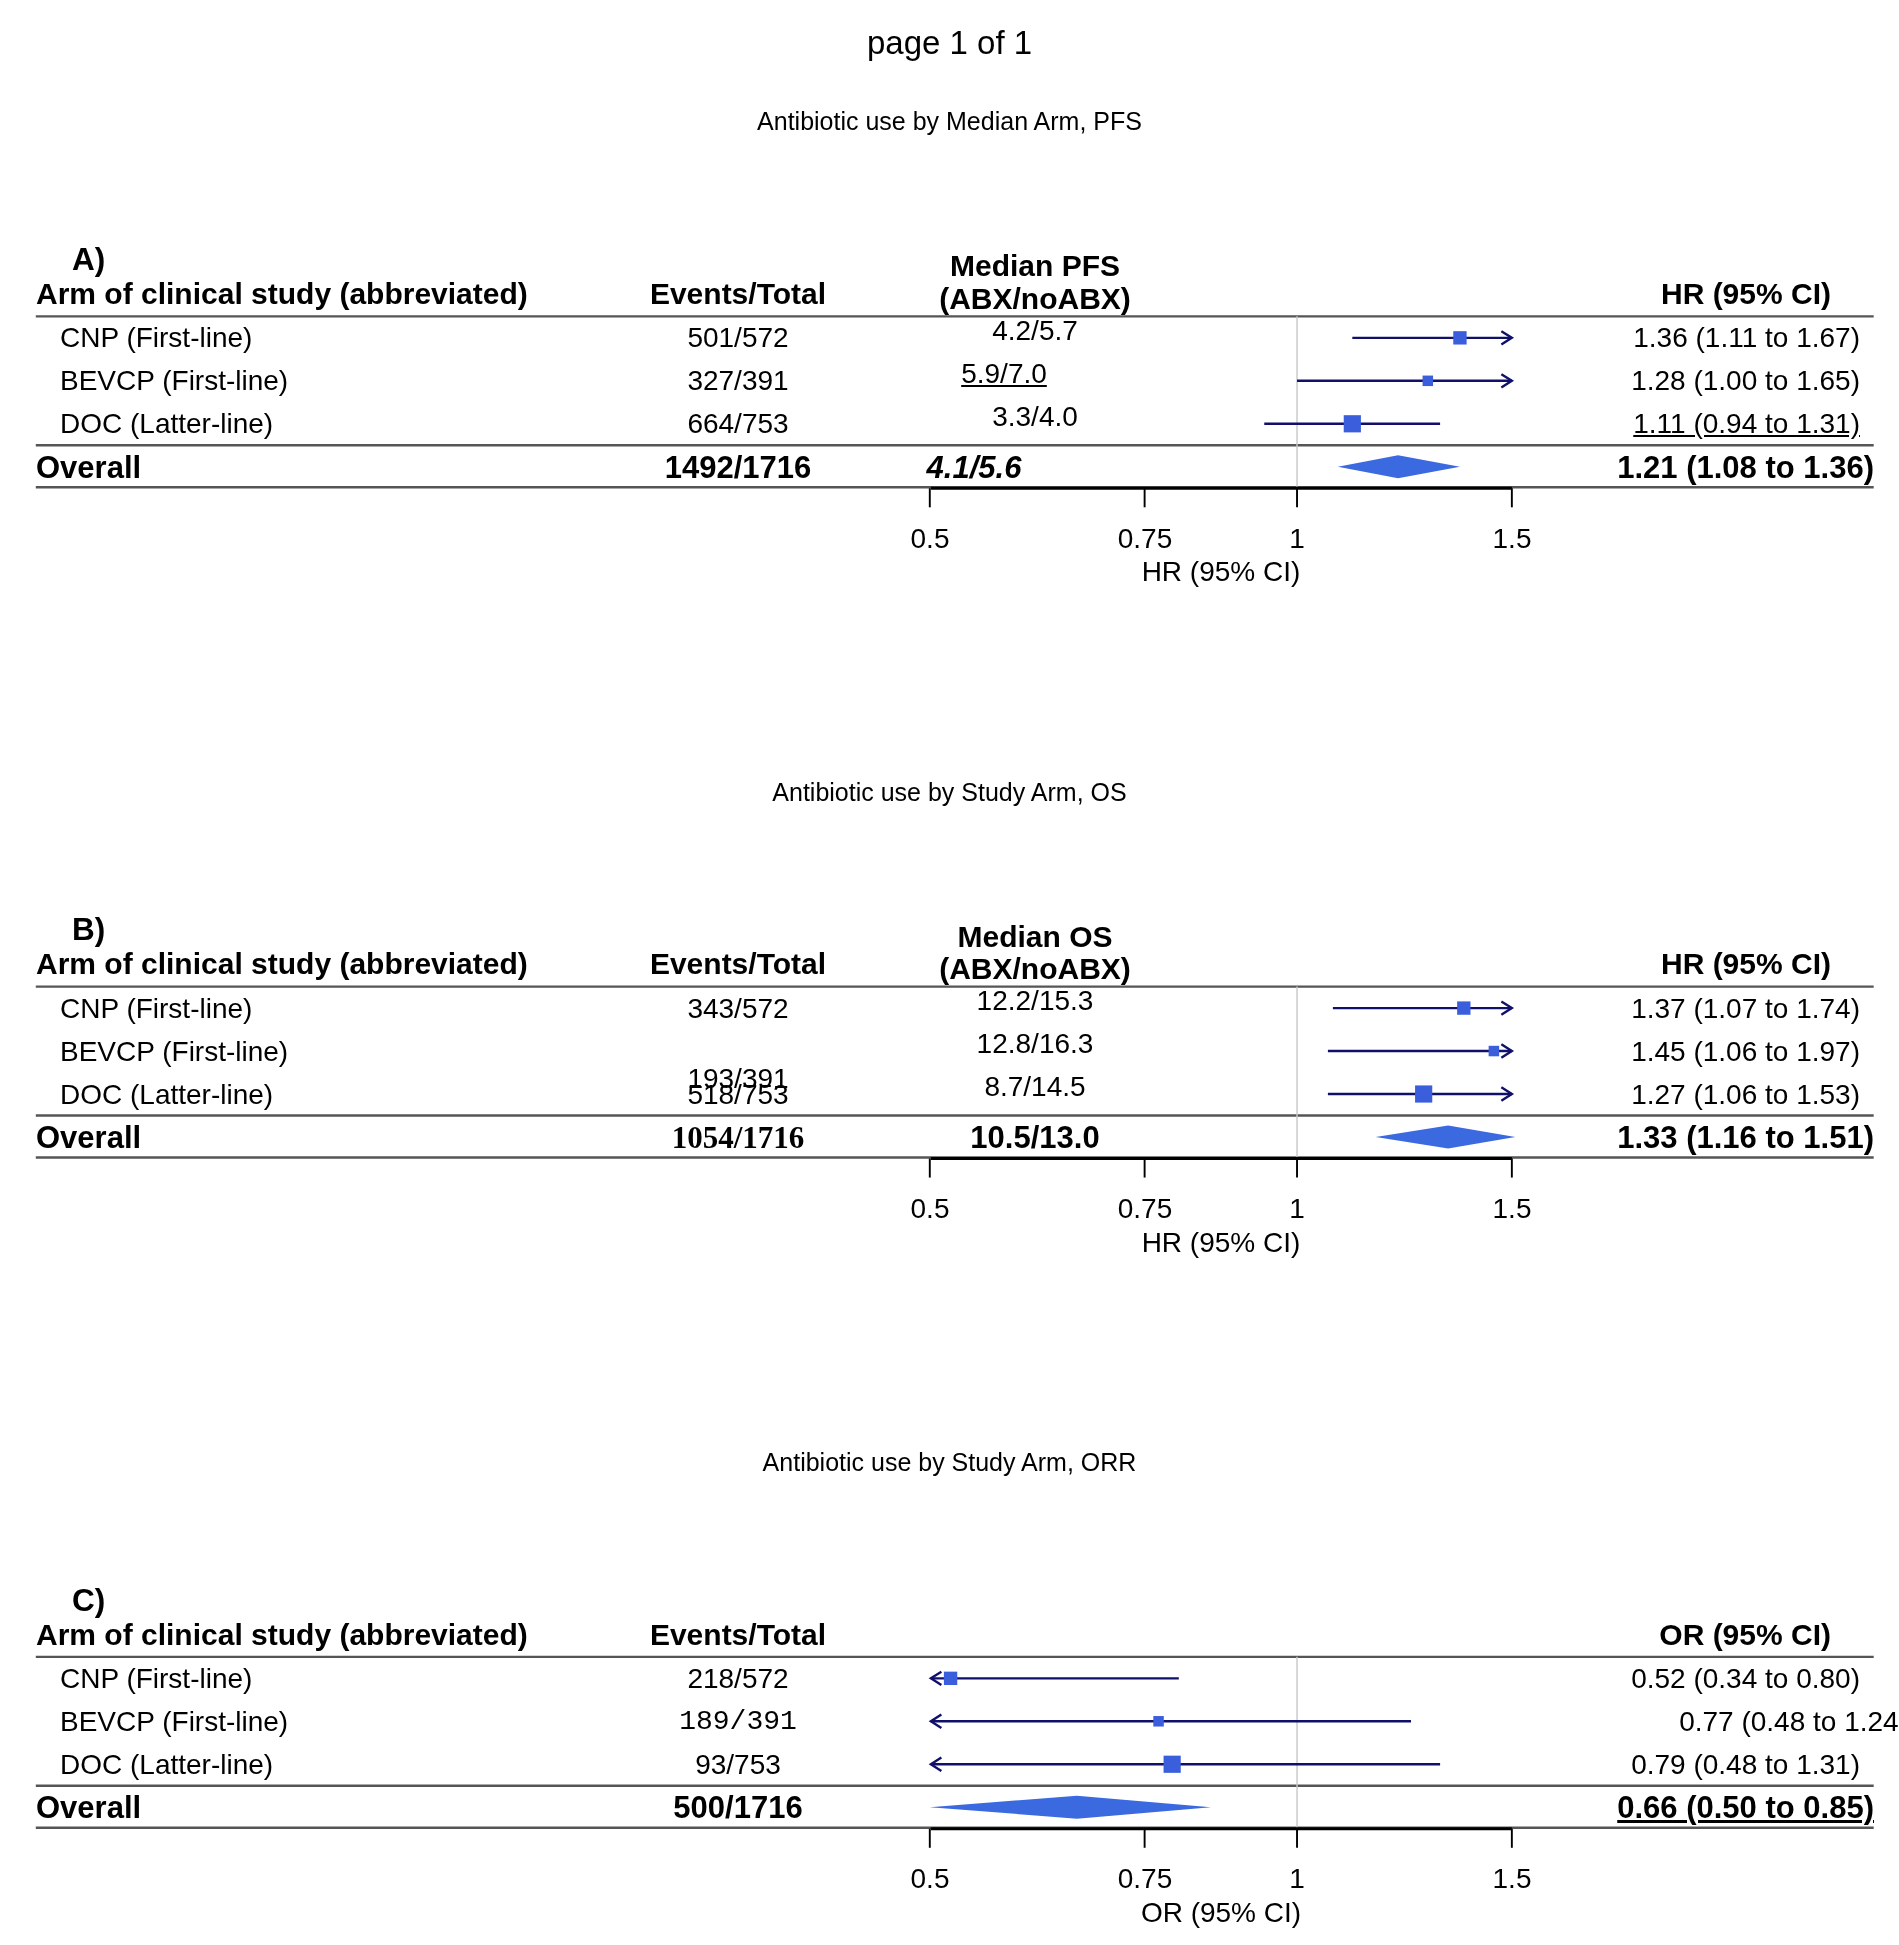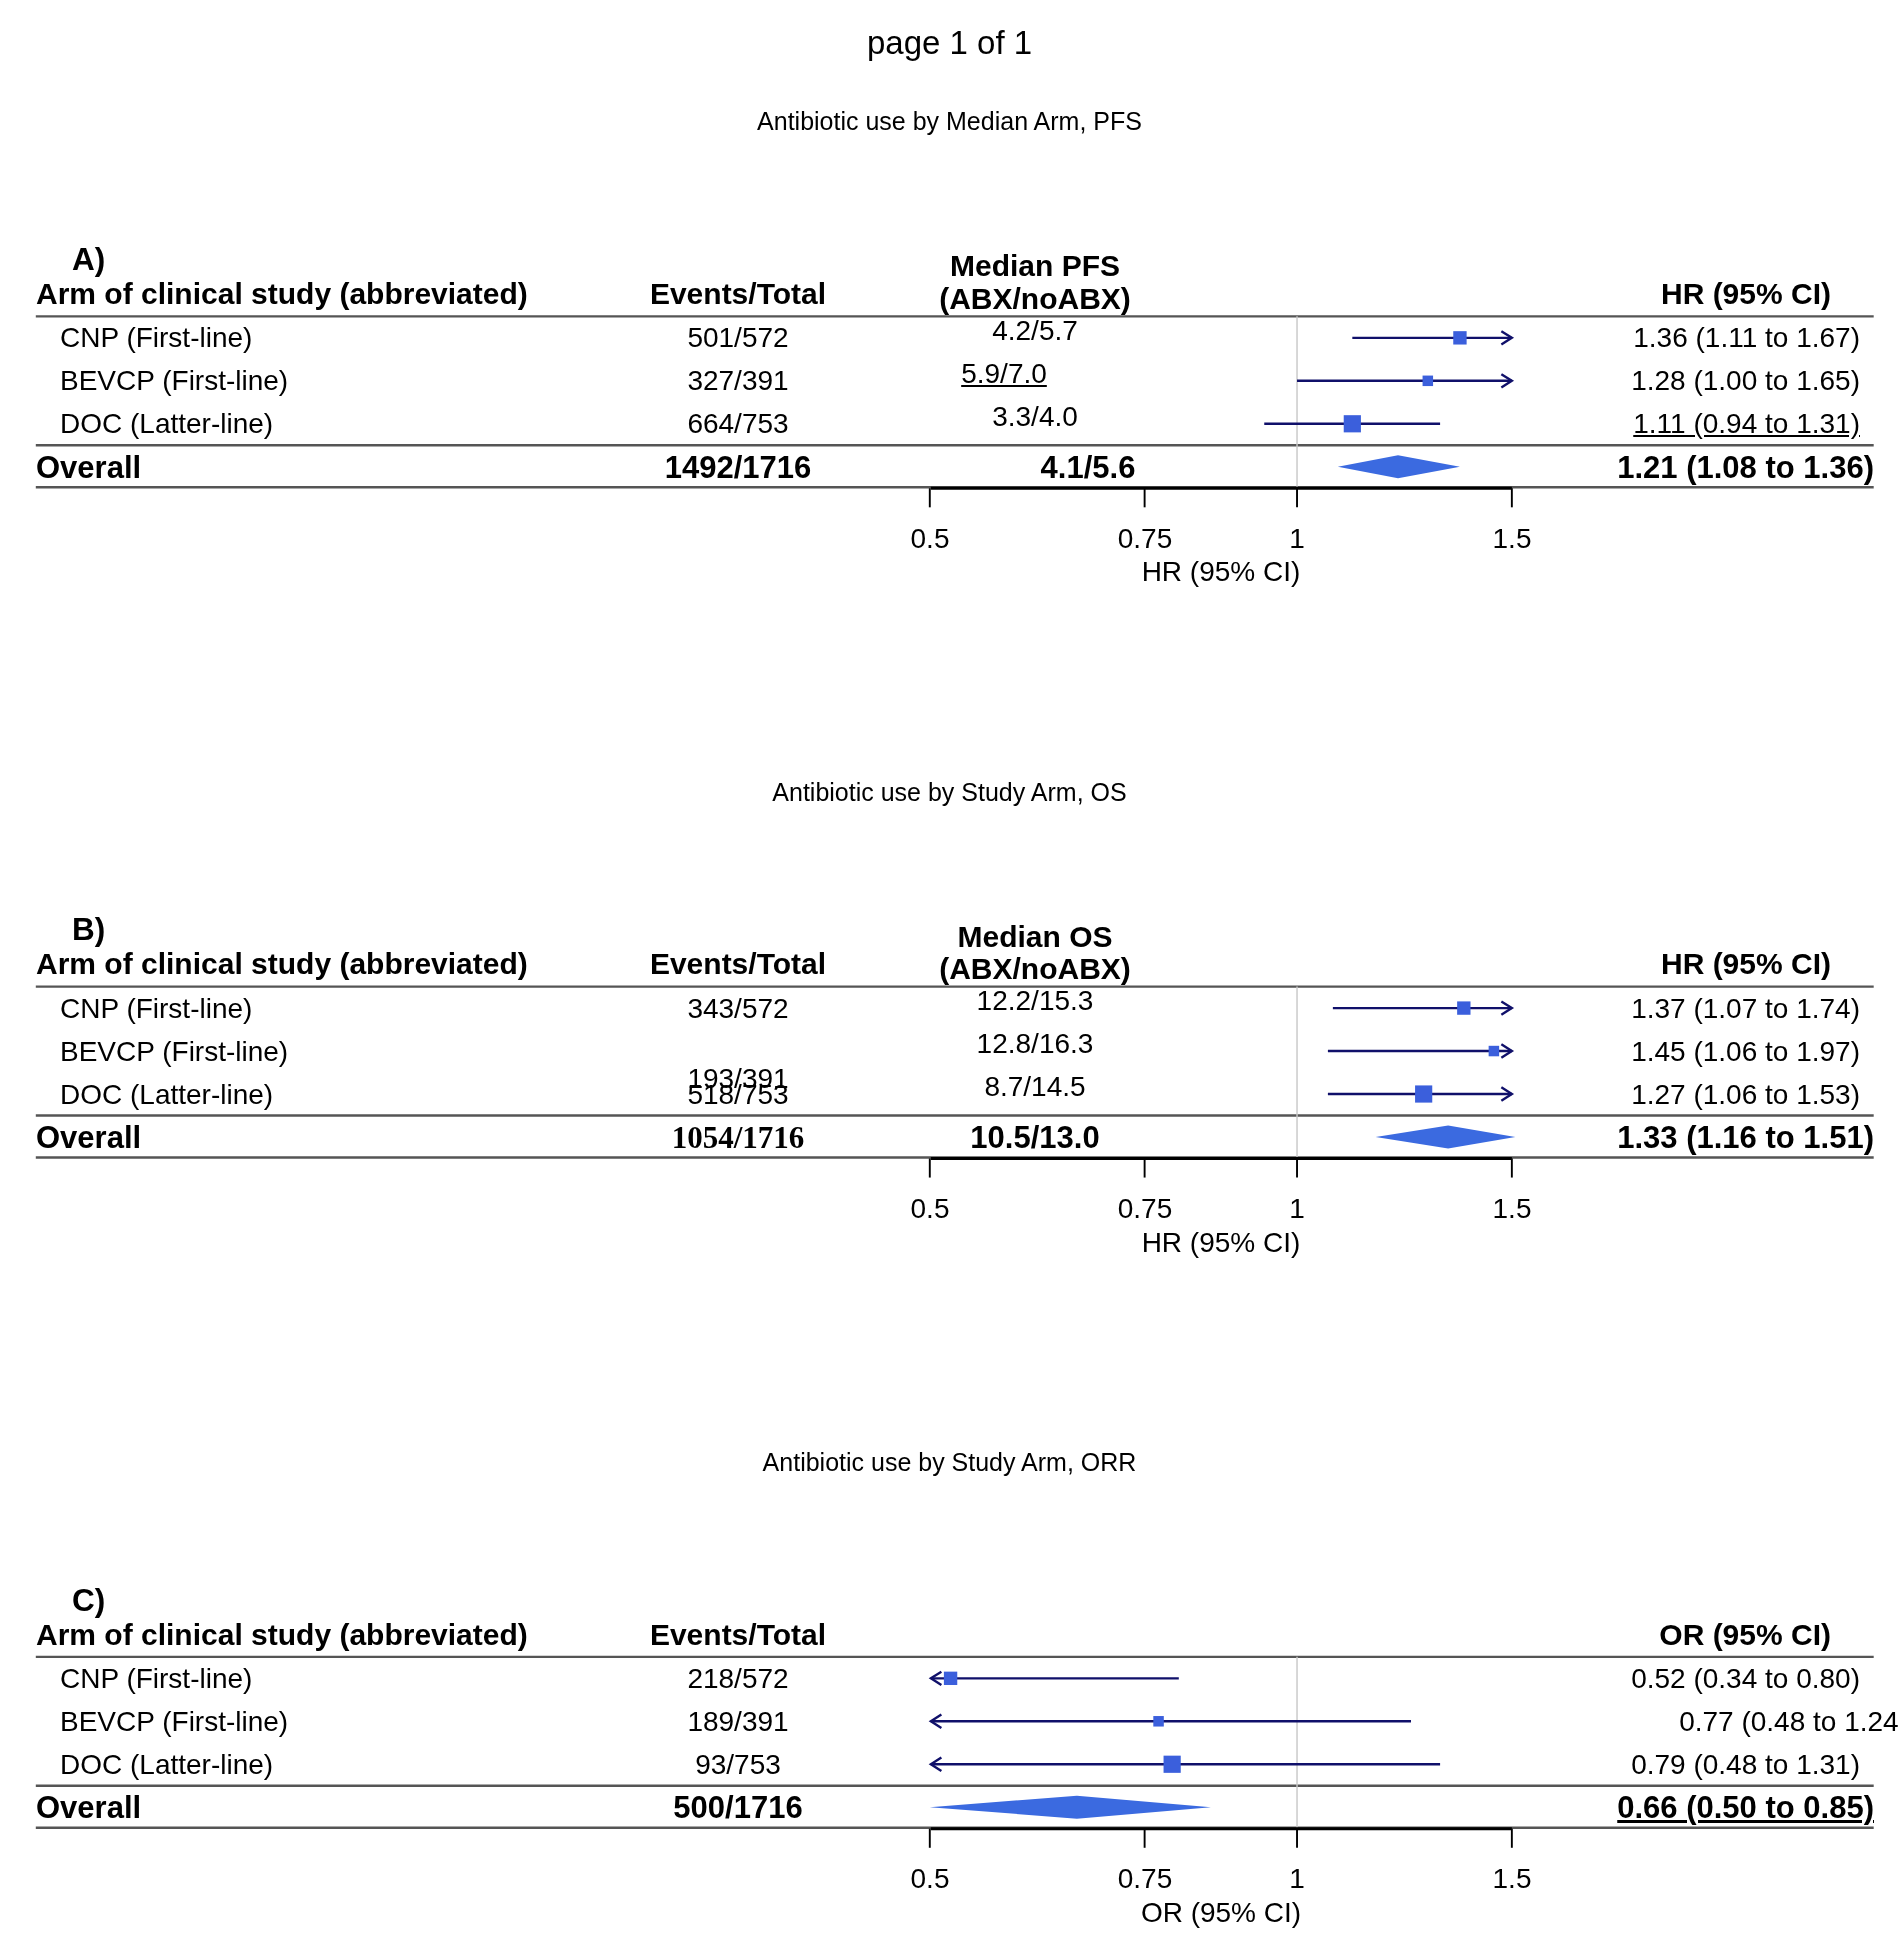--- a/index.html
+++ b/index.html
@@ -42,21 +42,21 @@
     <div class="abs cell" style="left: 60px; top: 365px;">BEVCP (First-line)</div>
     <div class="abs cell ctr" style="left: 738px; top: 365px;">327/391</div>
     <div class="abs cell ctr" style="left: 1004px; top: 358px; text-decoration: underline;">5.9/7.0</div>
     <div class="abs cell rgt" style="left: 1860px; top: 365px;">1.28 (1.00 to 1.65)</div>
     <div class="abs cell" style="left: 60px; top: 408px;">DOC (Latter-line)</div>
     <div class="abs cell ctr" style="left: 738px; top: 408px;">664/753</div>
     <div class="abs cell ctr" style="left: 1035px; top: 401px;">3.3/4.0</div>
     <div class="abs cell rgt" style="left: 1860px; top: 408px; text-decoration: underline;">1.11 (0.94 to 1.31)</div>
     <div class="abs bold" style="left: 36px; top: 450px;">Overall</div>
     <div class="abs bold ctr" style="left: 738px; top: 450px;">1492/1716</div>
-    <div class="abs bold ctr" style="left: 1088px; top: 450px;">4.1/5.6</div>
+    <div class="abs bold ctr" style="left: 974px; top: 450px; font-style: italic;">4.1/5.6</div>
     <div class="abs bold rgt" style="left: 1874px; top: 450px;">1.21 (1.08 to 1.36)</div>
   <div>
     <div class="abs ptitle" style="top: 778px;">Antibiotic use by Study Arm, OS</div>
     <div class="abs lbl" style="left: 72px; top: 911px;">B)</div>
     <div class="abs hdr" style="left: 36px; top: 947px;">Arm of clinical study (abbreviated)</div>
     <div class="abs hdr ctr" style="left: 738px; top: 947px;">Events/Total</div>
     <div class="abs hdr ctr" style="left: 1035px; top: 920px;">Median OS</div>
     <div class="abs hdr ctr" style="left: 1035px; top: 952px;">(ABX/noABX)</div>
     <div class="abs hdr rgt" style="left: 1831px; top: 947px;">HR (95% CI)</div>
     <div class="abs cell ctr" style="left: 1221px; top: 1227px;">HR (95% CI)</div>
@@ -92,21 +92,21 @@
     <div class="abs cell ctr" style="left: 1221px; top: 1897px;">OR (95% CI)</div>
   </div>
 <div class="abs cell ctr" style="left: 930px; top: 1863px;">0.5</div>
     <div class="abs cell ctr" style="left: 1145px; top: 1863px;">0.75</div>
     <div class="abs cell ctr" style="left: 1297px; top: 1863px;">1</div>
     <div class="abs cell ctr" style="left: 1512px; top: 1863px;">1.5</div>
     <div class="abs cell" style="left: 60px; top: 1663px;">CNP (First-line)</div>
     <div class="abs cell ctr" style="left: 738px; top: 1663px;">218/572</div>
     <div class="abs cell rgt" style="left: 1860px; top: 1663px;">0.52 (0.34 to 0.80)</div>
     <div class="abs cell" style="left: 60px; top: 1706px;">BEVCP (First-line)</div>
-    <div class="abs cell ctr" style="left: 738px; top: 1706px;">189/391</div>
+    <div class="abs cell ctr" style="left: 738px; top: 1706px; font-family: Liberation Mono, monospace;">189/391</div>
     <div class="abs cell rgt" style="left: 1860px; top: 1706px; margin-left: 48px;">0.77 (0.48 to 1.24)</div>
     <div class="abs cell" style="left: 60px; top: 1749px;">DOC (Latter-line)</div>
     <div class="abs cell ctr" style="left: 738px; top: 1749px;">93/753</div>
     <div class="abs cell rgt" style="left: 1860px; top: 1749px;">0.79 (0.48 to 1.31)</div>
     <div class="abs bold" style="left: 36px; top: 1790px;">Overall</div>
     <div class="abs bold ctr" style="left: 738px; top: 1790px;">500/1716</div>
     <div class="abs bold rgt" style="left: 1874px; top: 1790px; text-decoration: underline;">0.66 (0.50 to 0.85)</div>
   </div>
 
 <svg id="plot" width="1899" height="1946" viewBox="0 0 3978 4075">

